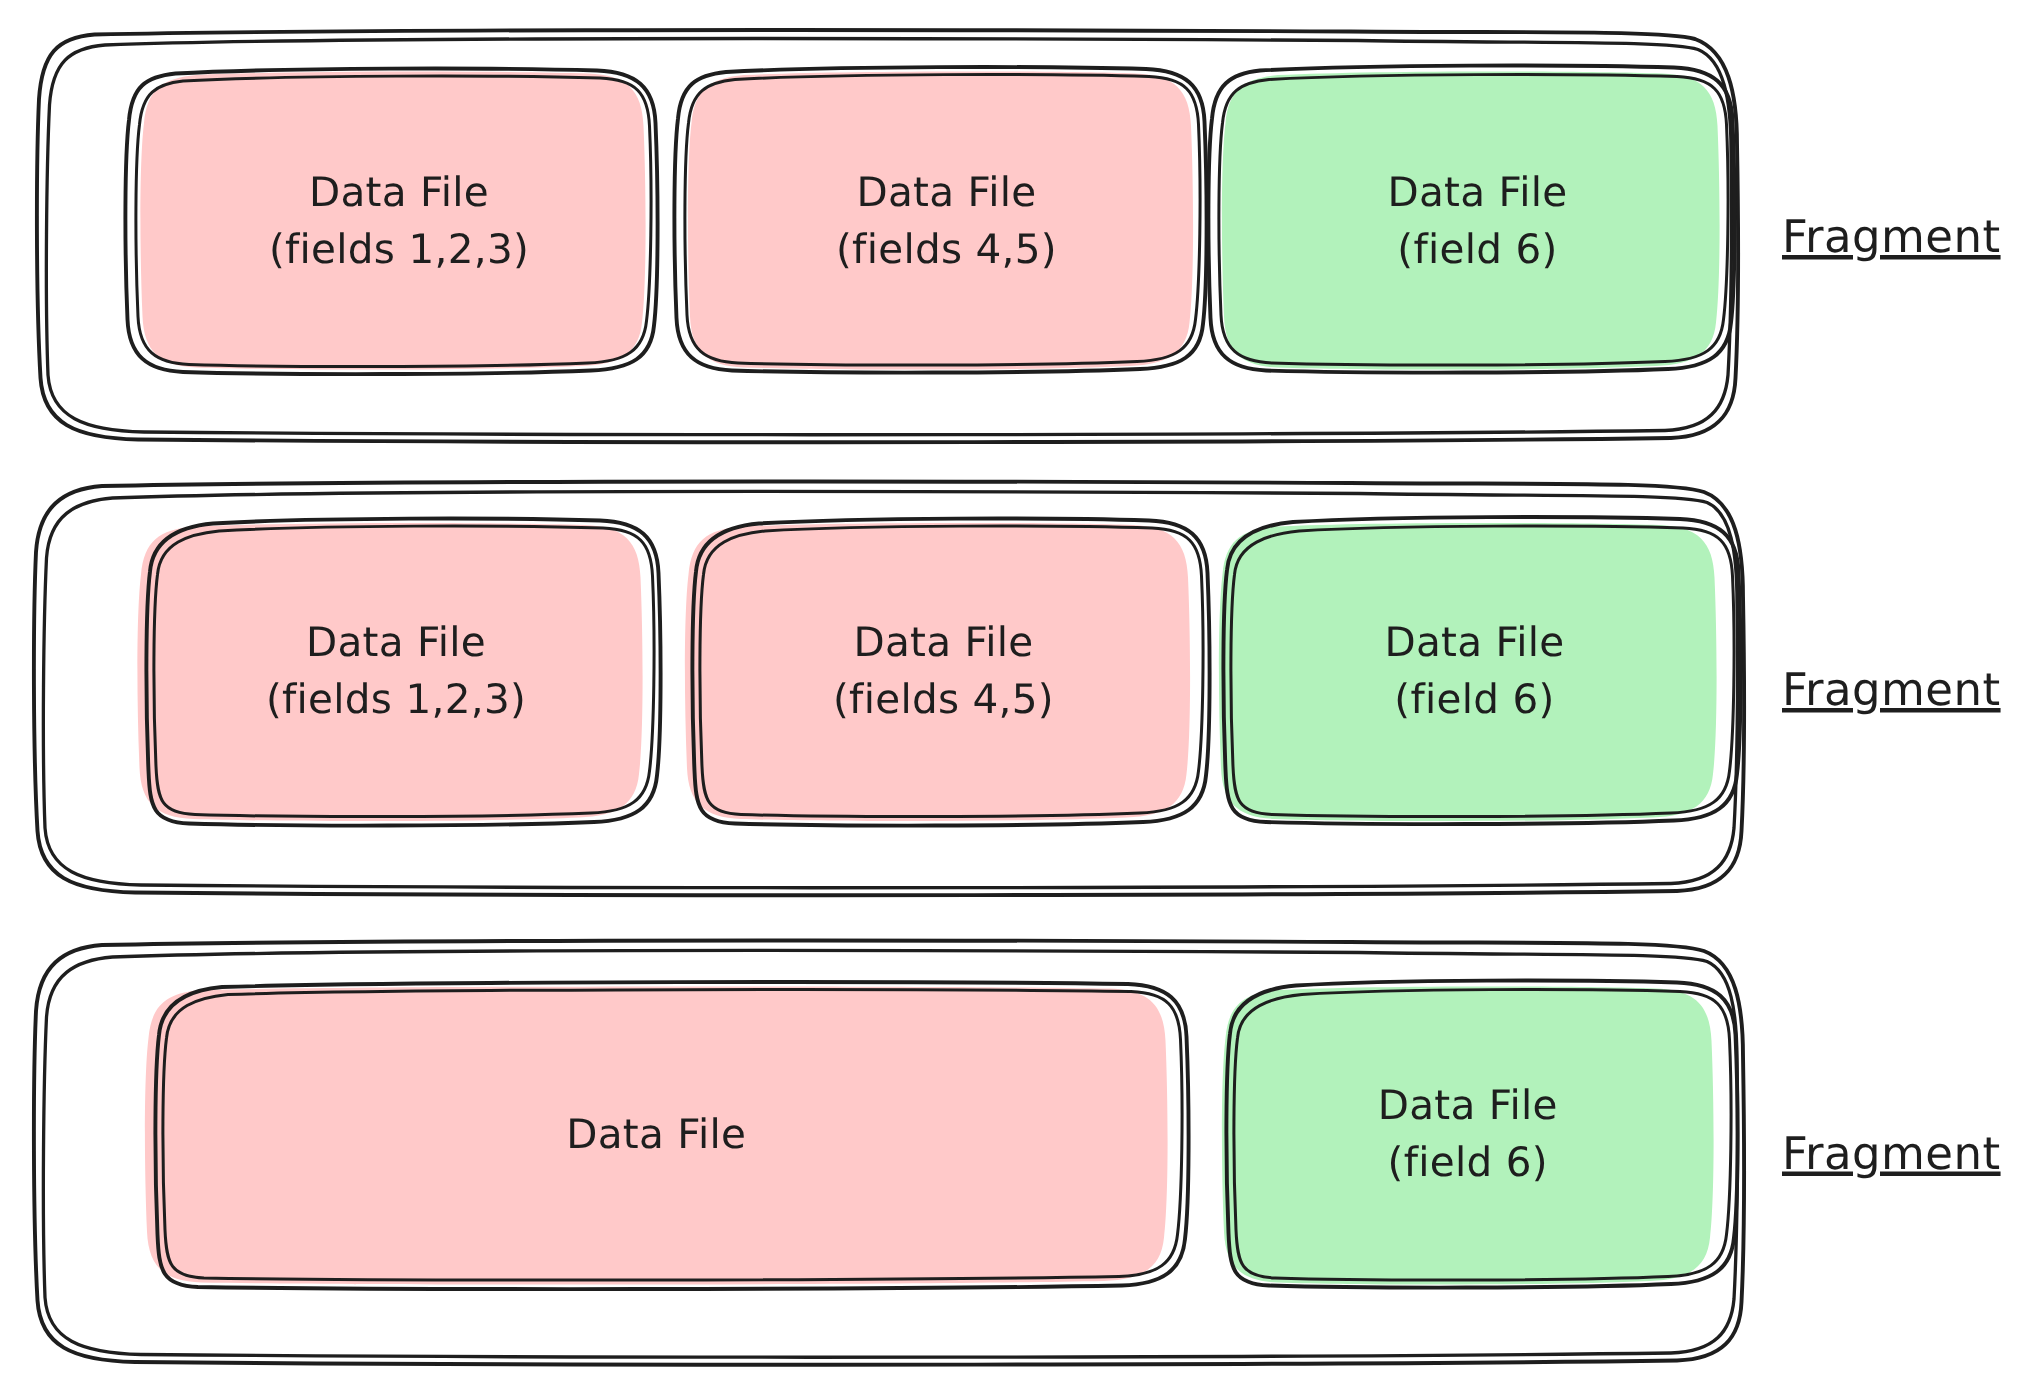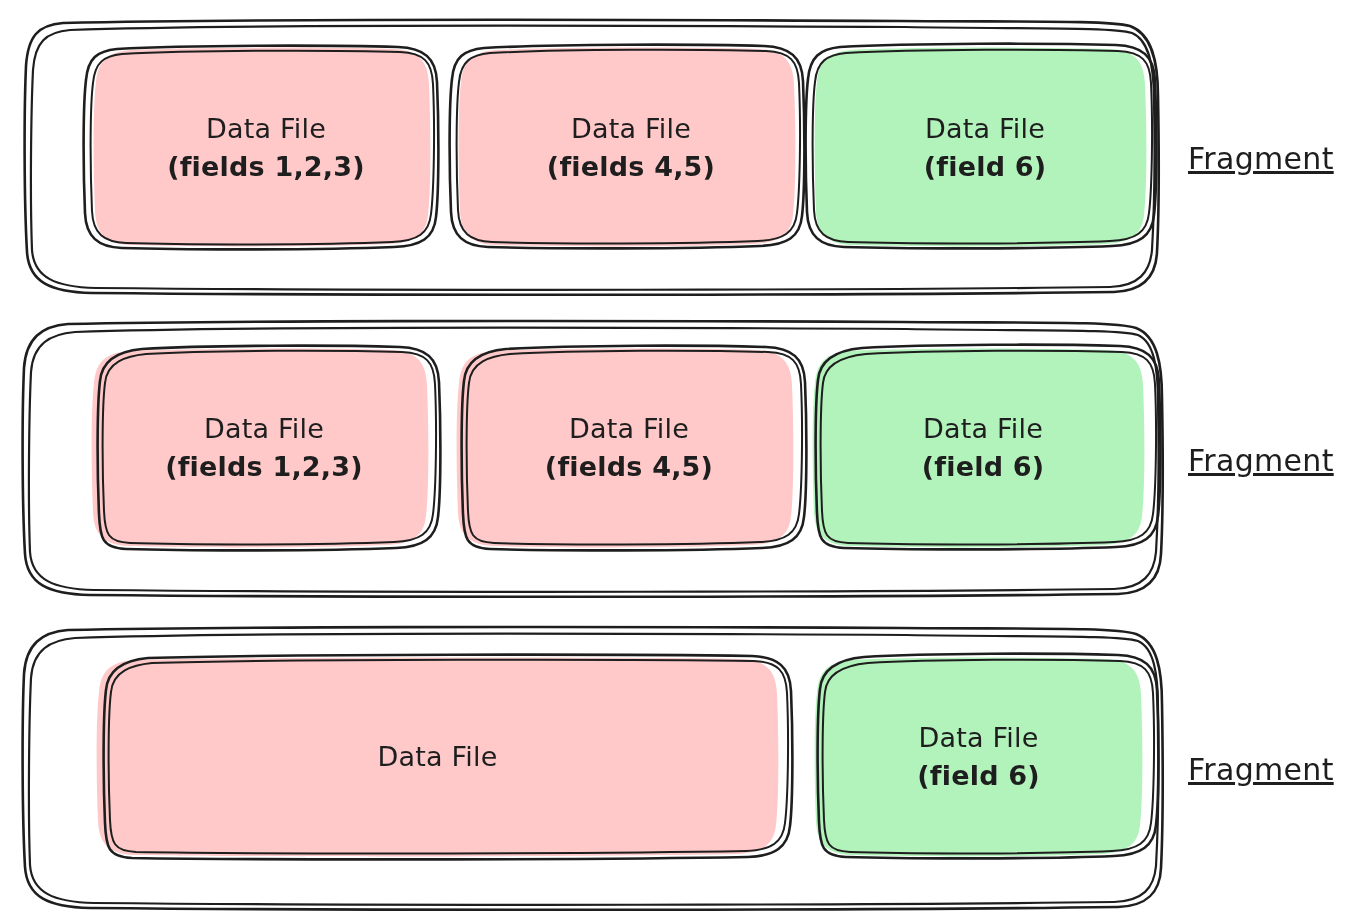--- a/index.html
+++ b/index.html
@@ -44,21 +44,21 @@
     justify-content: center;
     text-align: center;
     color: #1e1e1e;
     font-family: "DejaVu Sans", sans-serif;
     font-size: 27px;
     line-height: 1.36;
     letter-spacing: 0.2px;
     white-space: nowrap;
     pointer-events: none;
   }
-  .box-label .l2 { margin-top: 1px; font-weight: bold; }
+  .box-label .l2 { margin-top: 1px; }
   .fragment-caption {
     position: absolute;
     color: #1e1e1e;
     font-family: "DejaVu Sans", sans-serif;
     font-size: 30px;
     letter-spacing: 0.3px;
     white-space: nowrap;
     text-decoration: underline;
   }
 </style>

